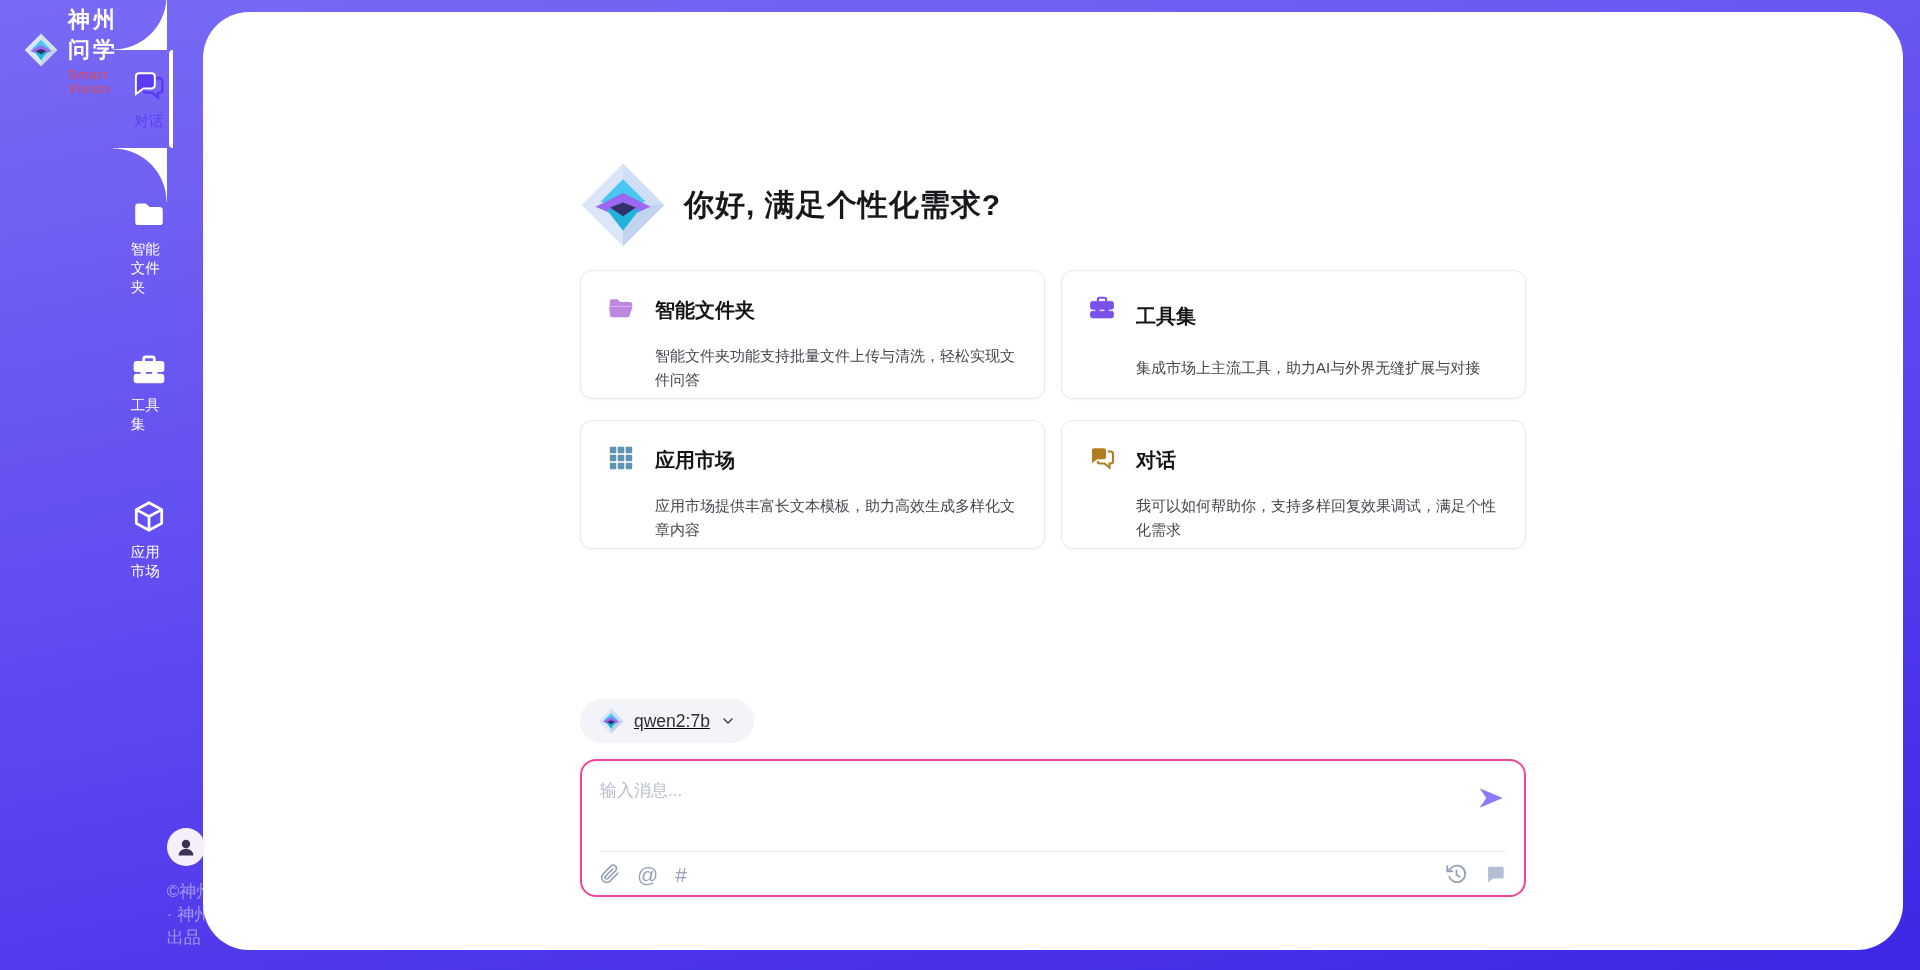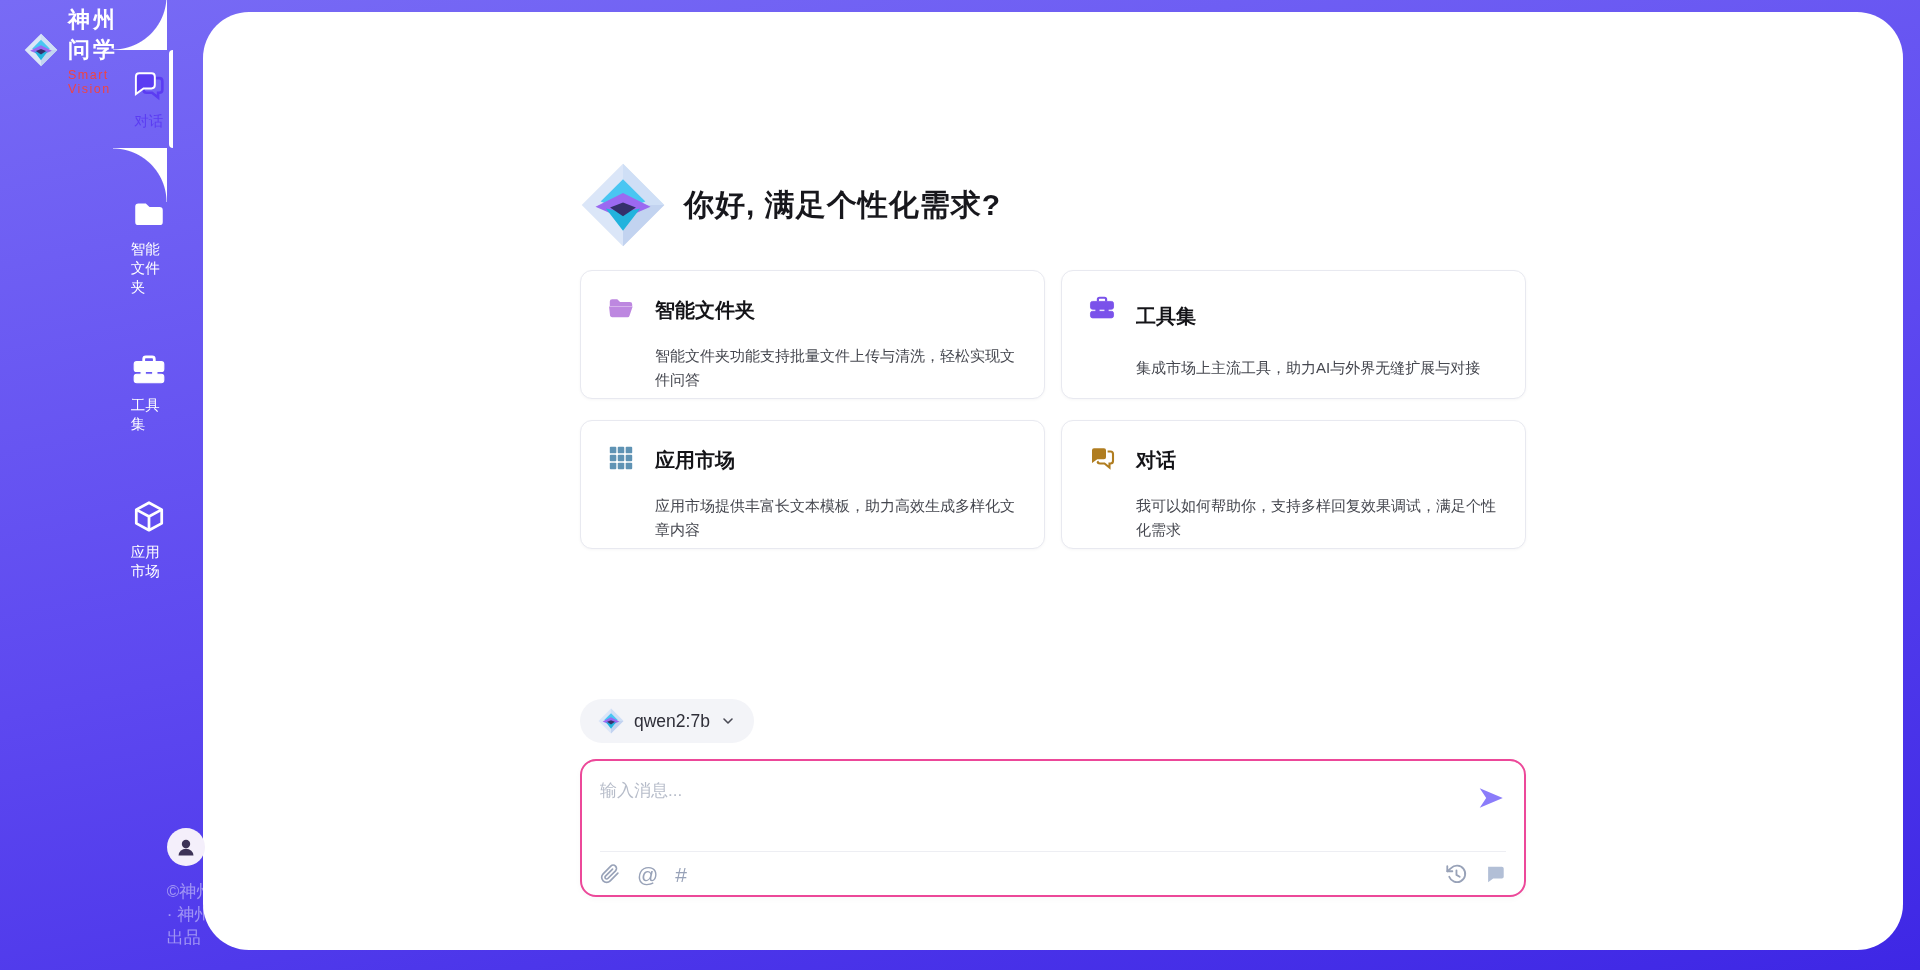--- a/index.html
+++ b/index.html
@@ -72,21 +72,21 @@
     padding: 22px 24px 0 26px; background: #fff;
     display: grid; grid-template-columns: 28px 1fr; column-gap: 20px;
     box-shadow: 0 1px 3px rgba(25,25,60,0.04); cursor: pointer;
   }
   .card-icon { width: 28px; height: 28px; margin-top: 1px; }
   .card-title { font-size: 20px; font-weight: bold; color: #141418; align-self: center; }
   .card-desc { grid-column: 2; font-size: 15px; color: #45474f; line-height: 1.6; margin-top: 15px; }
 
   .model-pill {
     margin-top: 150px; display: inline-flex; align-items: center; gap: 10px;
-    background: #f3f4f8; border-radius: 24px; padding: 9px 18px; cursor: pointer;
+    background: #f3f4f8; border-radius: 24px; padding: 9px 18px; cursor: pointer; text-decoration: underline;
   }
   .model-name { font-size: 17.5px; color: #2e2e38; }
 
   .composer {
     margin-top: 16px; height: 138px; border: 2px solid #ec4899; border-radius: 16px;
     display: flex; flex-direction: column; padding: 12px 18px 10px 18px; background: #fff;
     box-shadow: 0 2px 6px rgba(25,25,60,0.03);
   }
   .composer-top { flex: 1; display: flex; align-items: flex-start; }
   .composer-input {

